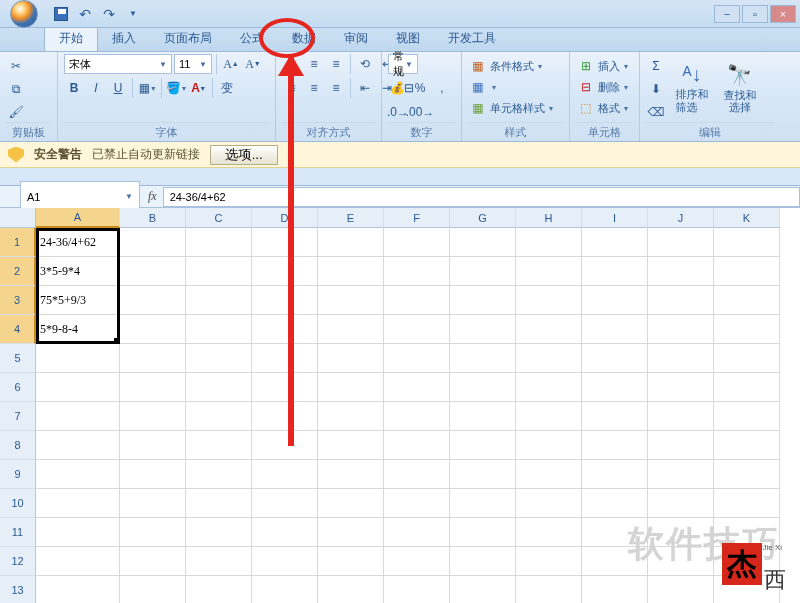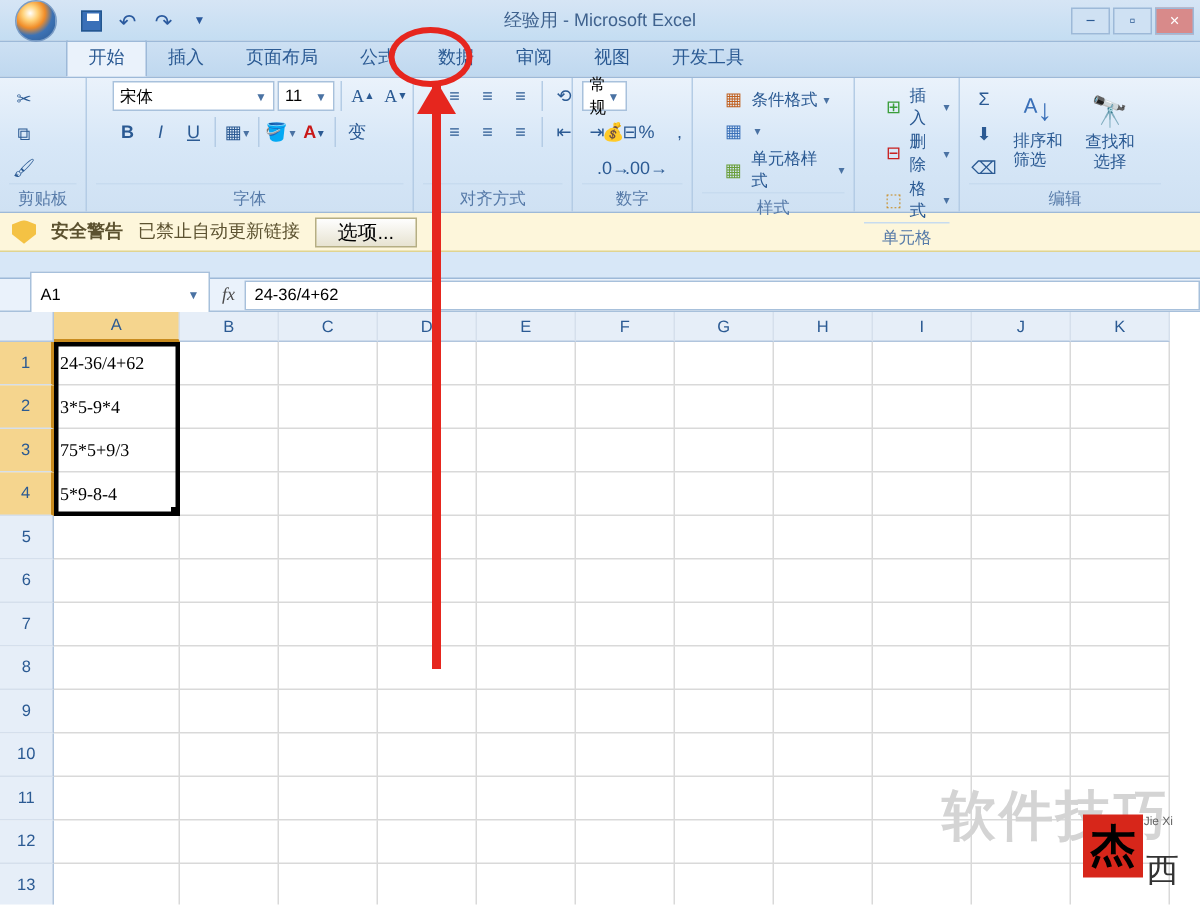--- a/index.html
+++ b/index.html
@@ -26,21 +26,21 @@
 .group { border-right: 1px solid #b4cce5; padding: 2px 6px 0; display: flex; flex-direction: column; }
 .group-content { flex: 1; display: flex; gap: 4px; align-items: flex-start; }
 .group-label { text-align: center; color: #567aa8; font-size: 11px; padding: 2px 0 1px; border-top: 1px solid #c7dbef; }
 
 .big-btn { width: 40px; height: 68px; display: flex; flex-direction: column; align-items: center; justify-content: center; gap: 2px; }
 .big-btn .ico { width: 32px; height: 32px; }
 .big-btn .lbl { font-size: 11px; color: #2b5a93; white-space: nowrap; }
 .big-btn .lbl.two { line-height: 1.1; }
 
 .mini { display: flex; flex-direction: column; gap: 3px; padding-top: 2px; }
-.mini-row { display: flex; gap: 2px; align-items: center; margin-left: 11px; }
+.mini-row { display: flex; gap: 2px; align-items: center; }
 .mini-btn { width: 20px; height: 20px; border: 1px solid transparent; display: flex; align-items: center; justify-content: center; color: #2b5a93; font-size: 12px; border-radius: 2px; }
 .combo { height: 20px; border: 1px solid #a8c1dc; background: #fff; display: flex; align-items: center; padding: 0 4px; font-size: 11px; }
 .combo.font { width: 108px; }
 .combo.size { width: 38px; }
 .combo.numfmt { width: 30px; }
 .dd { margin-left: auto; color: #4a72a3; font-size: 8px; }
 .sep { width: 1px; height: 20px; background: #b4cce5; margin: 0 2px; }
 
 
 .ico-paste { background: linear-gradient(#e3b75a, #c99532); border-radius: 3px; position: relative; }
@@ -101,21 +101,20 @@
       <div class="office-orb"></div>
     </div>
   <div class="qat">
     <div class="qat-btn">
         <div class="ico-save"></div>
       </div>
     <div class="qat-btn ico-undo">↶</div>
     <div class="qat-btn ico-redo">↷</div>
     <div class="qat-btn" style="font-size:8px">▼</div>
   </div>
-  <div class="title-text">经验用 - Microsoft Excel</div>
   <div class="win-controls">
     <div class="win-btn">−</div>
     <div class="win-btn">▫</div>
     <div class="win-btn close">×</div>
   </div>
 </div>
 
 <div class="tab-strip">
   <div class="tab active">开始</div>
   <div class="tab">插入</div>

